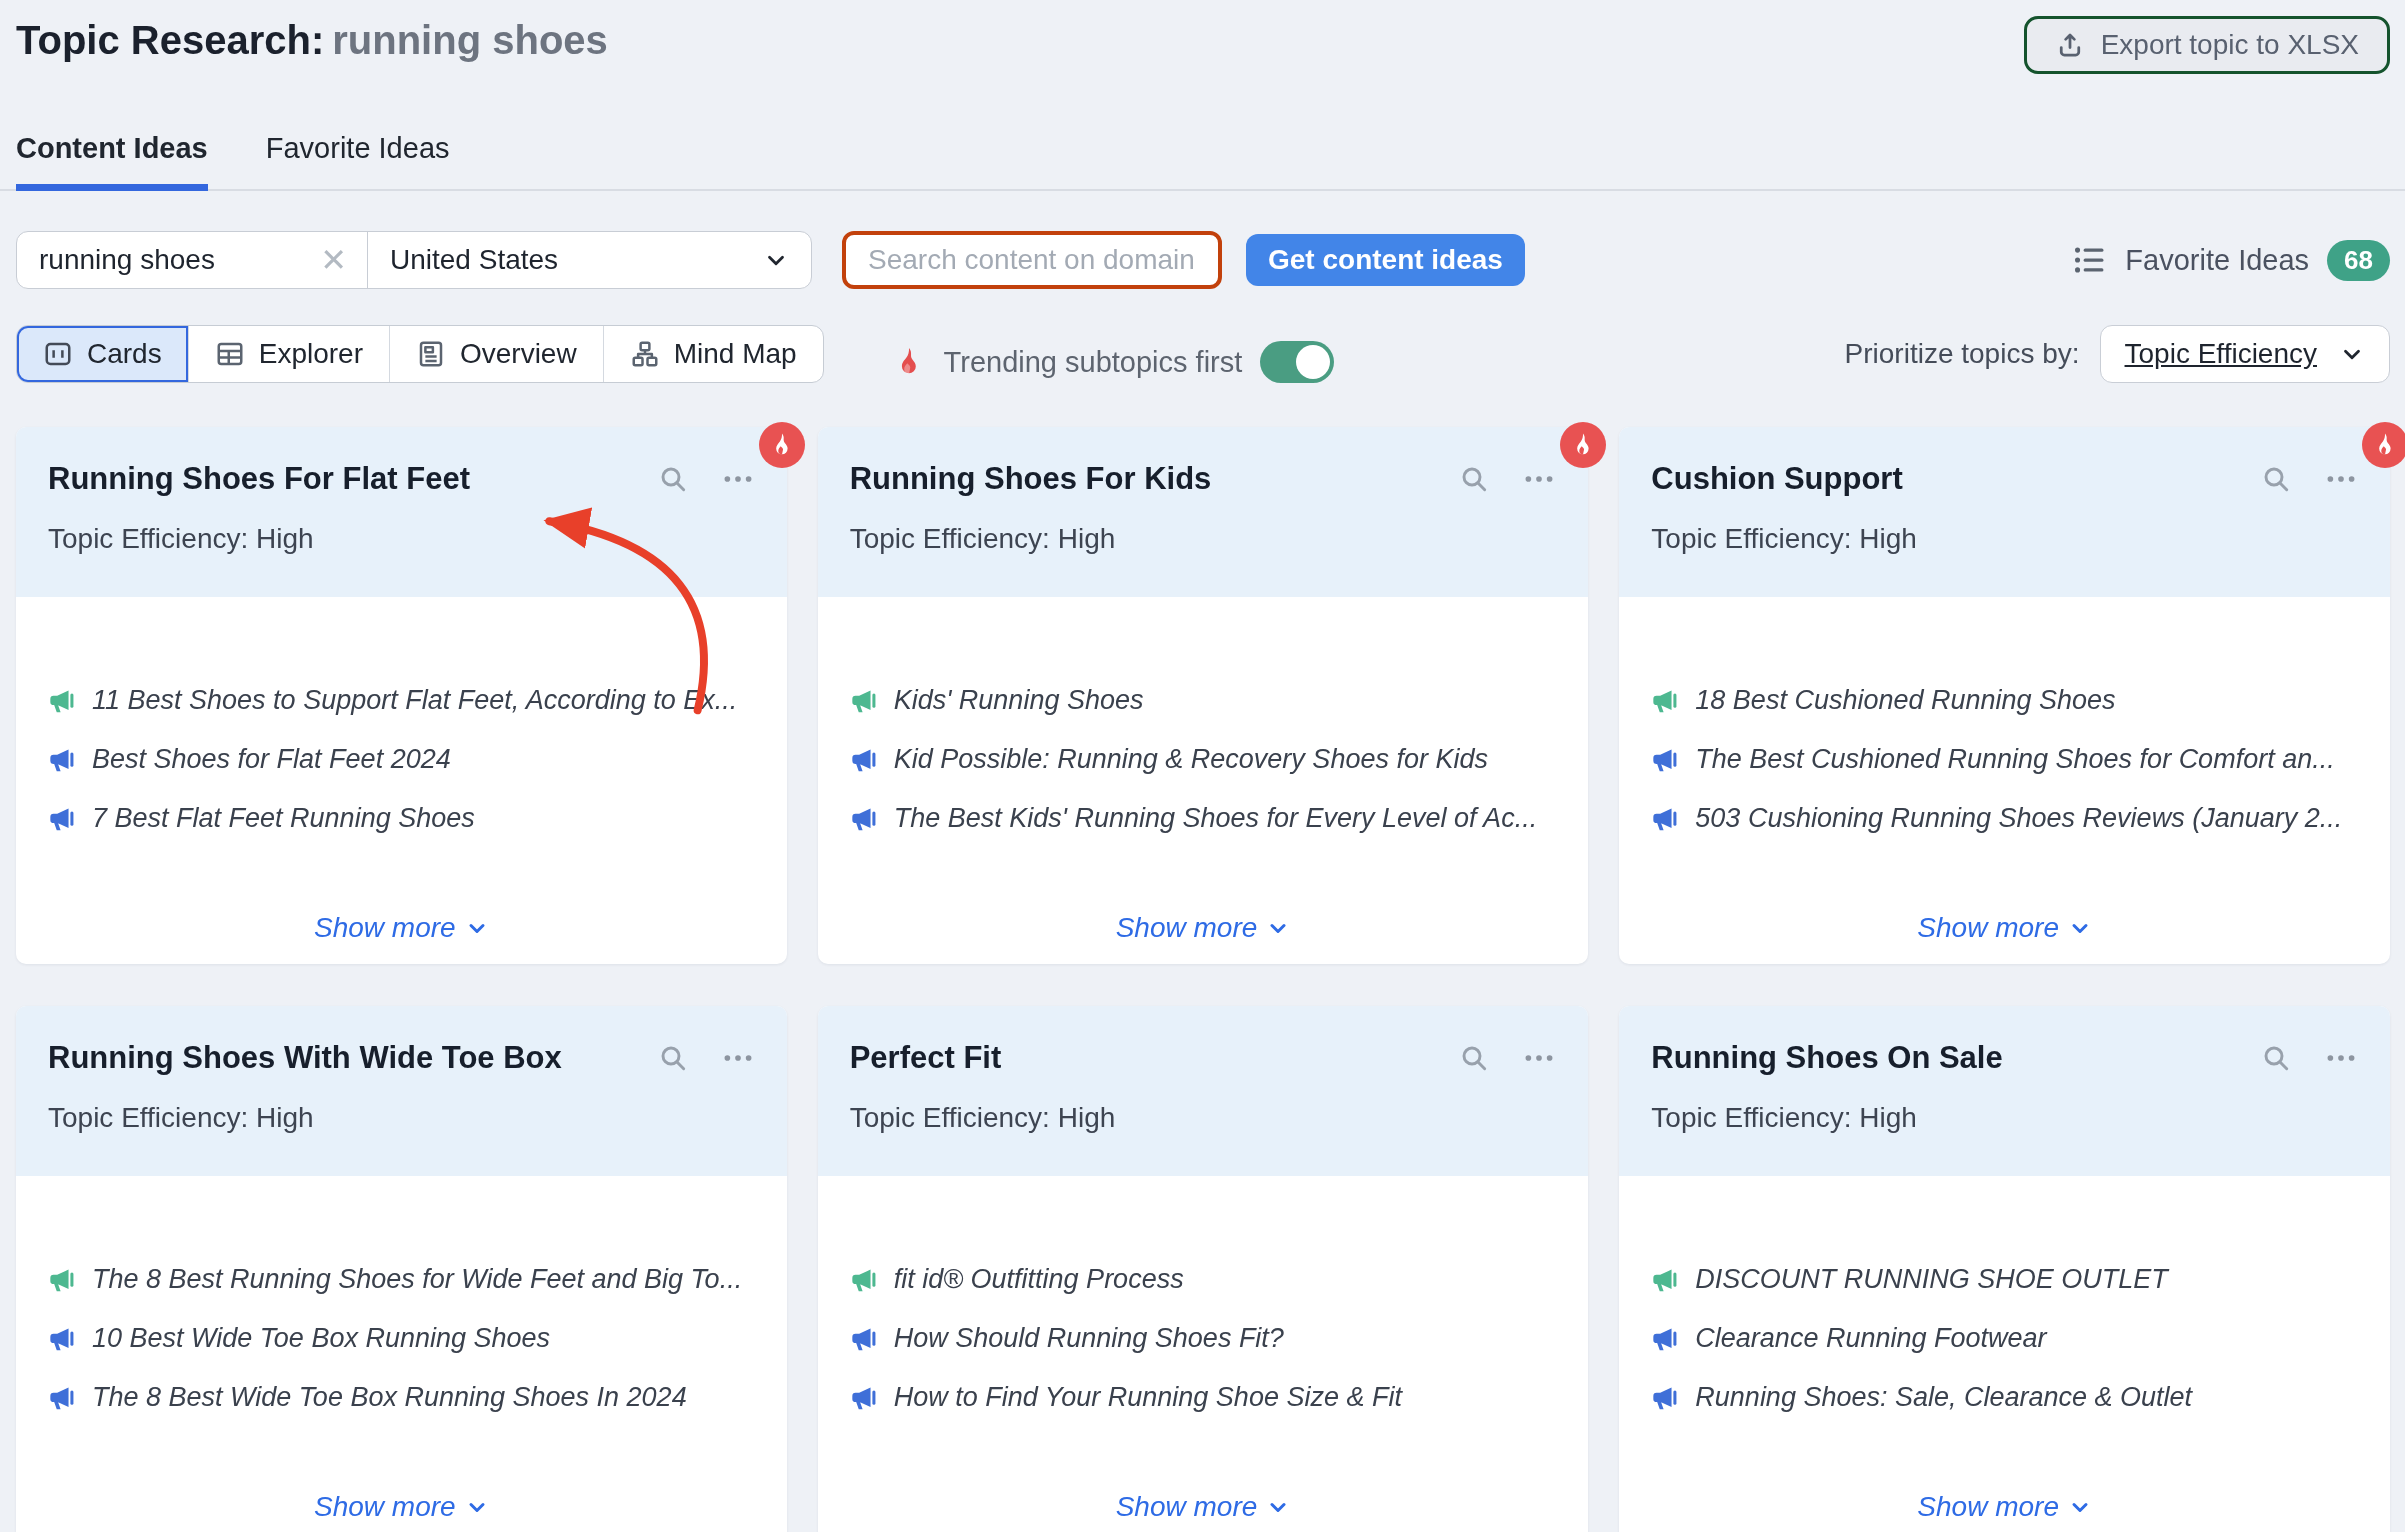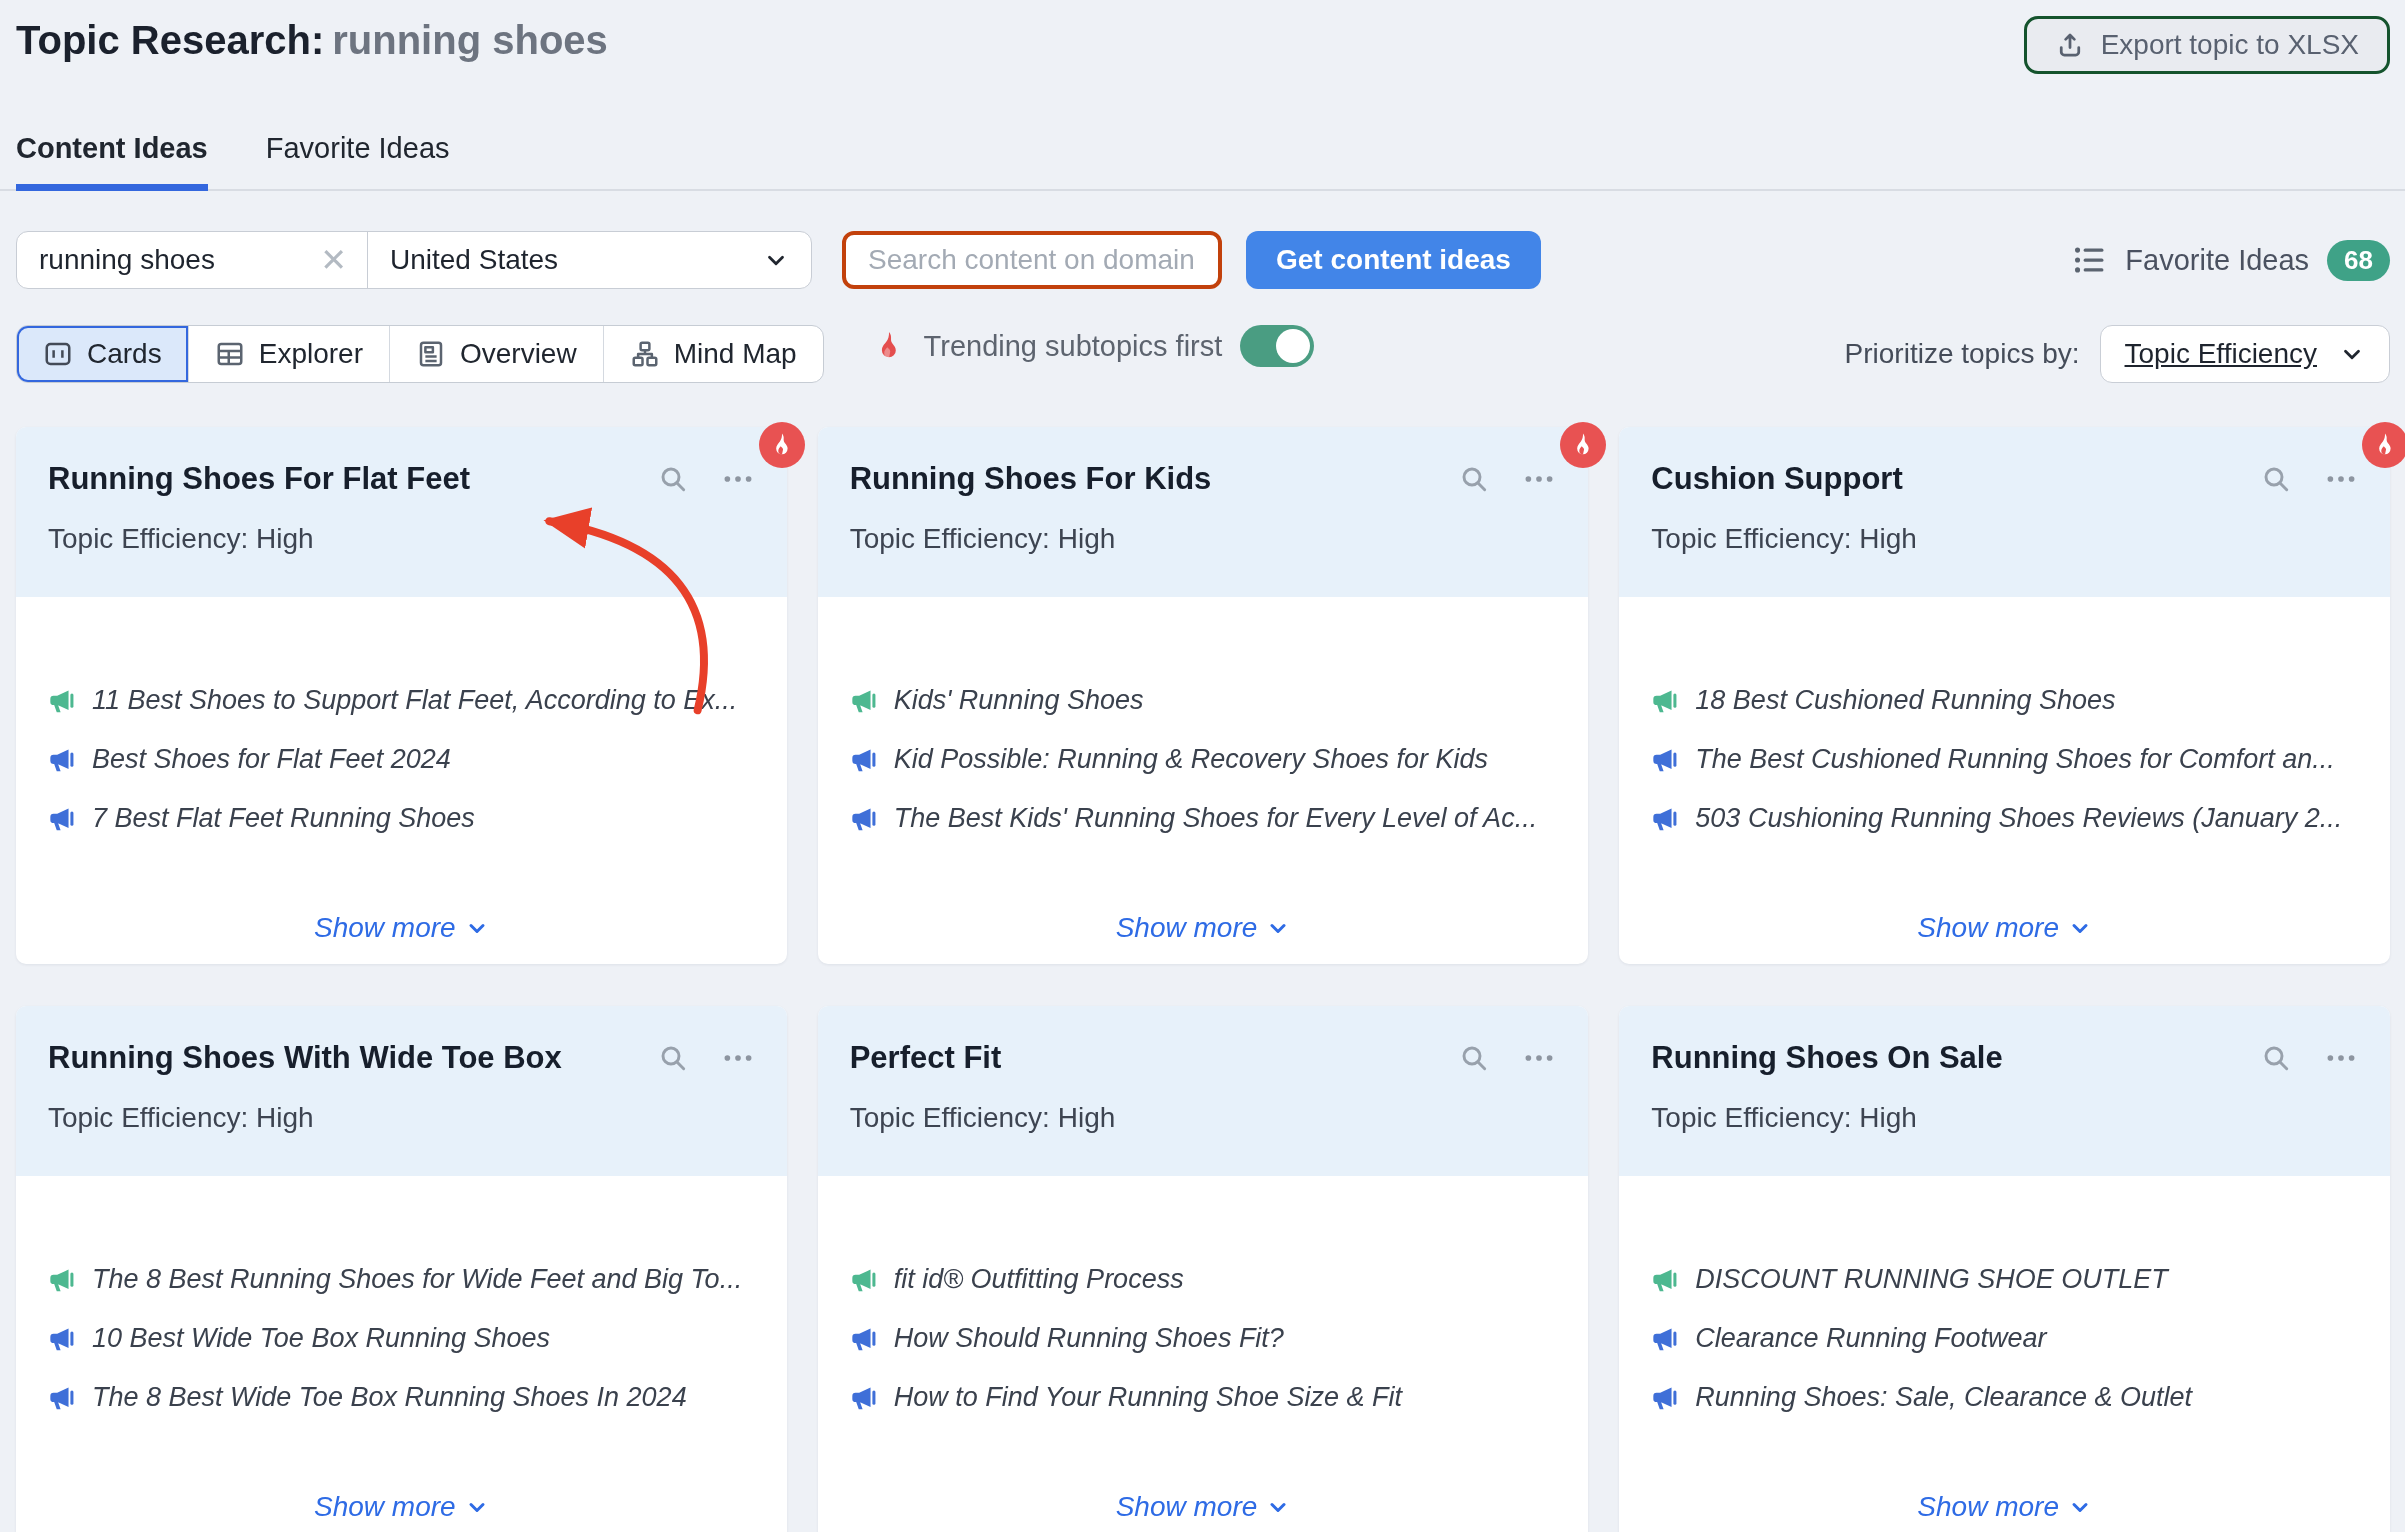--- a/index.html
+++ b/index.html
@@ -31,26 +31,26 @@
   
   .search-row { margin-top:40px; display:flex; align-items:center; }
   .combo { display:flex; height:58px; background:#fff; border:1px solid #c8cdd5; border-radius:12px; overflow:hidden; }
   .query-box { width:350px; display:flex; align-items:center; gap:10px; padding:0 20px; }
   .query-box input { border:none; outline:none; font-size:28px; color:#1e242e; flex:1; min-width:0; font-family:inherit; }
   .clear-x { color:#b3bac2; font-size:32px; line-height:1; cursor:pointer; }
   .country-select { width:444px; border-left:1px solid #c8cdd5; display:flex; align-items:center; justify-content:space-between; padding:0 22px; font-size:28px; color:#1e242e; cursor:pointer; }
   .domain-box { margin-left:30px; width:380px; height:58px; background:#fff; border:4px solid #c2410c; border-radius:12px; display:flex; align-items:center; padding:0 20px; }
   .domain-box input { border:none; outline:none; font-size:28px; color:#1e242e; width:100%; font-family:inherit; }
   .domain-box input::placeholder { color:#a3aab4; }
-  .get-ideas-btn { margin-left:24px; height:58px; padding:0 30px; background:#4285e8; color:#fff; font-size:28px; font-weight:700; border:none; border-radius:12px; cursor:pointer; font-family:inherit; }
+  .get-ideas-btn { margin-left:24px; height:52px; padding:0 22px; background:#4285e8; color:#fff; font-size:28px; font-weight:700; border:none; border-radius:12px; cursor:pointer; font-family:inherit; }
   .favorites { margin-left:auto; display:flex; align-items:center; gap:18px; font-size:29px; color:#4a5160; cursor:pointer; }
   .fav-badge { background:#3fa287; color:#fff; border-radius:22px; padding:5px 17px; font-size:26px; font-weight:700; }
 
   
-  .view-row { margin-top:36px; display:flex; align-items:flex-start; }
+  .view-row { margin-top:36px; display:flex; align-items:flex-end;gap:20px; }
   .segmented { display:flex; height:58px; border:1px solid #c6ccd4; border-radius:12px; background:#fff; }
   .segment { display:flex; align-items:center; gap:14px; padding:0 26px; font-size:28px; color:#20262f; border-right:1px solid #d4d9e0; cursor:pointer; }
   .segment:last-child { border-right:none; }
   .segment.active { background:#dbe8fa; box-shadow:inset 0 0 0 2px #3367de; border-radius:11px 0 0 11px; }
   .trending { display:flex; align-items:center; gap:18px; margin-left:48px; font-size:29px; color:#5d646f; }
   .toggle { width:74px; height:42px; border-radius:21px; background:#4a9d82; position:relative; cursor:pointer; }
   .toggle .knob { position:absolute; top:4px; right:4px; width:34px; height:34px; border-radius:50%; background:#fff; }
   .prioritize { margin-left:auto; display:flex; align-items:center; gap:20px; font-size:28px; color:#454c59; }
   .prioritize-select { height:58px; background:#fff; border:1px solid #c9ced6; border-radius:12px; display:flex; align-items:center; gap:22px; padding:0 24px; color:#1e242e; cursor:pointer;text-decoration:underline; }
 

